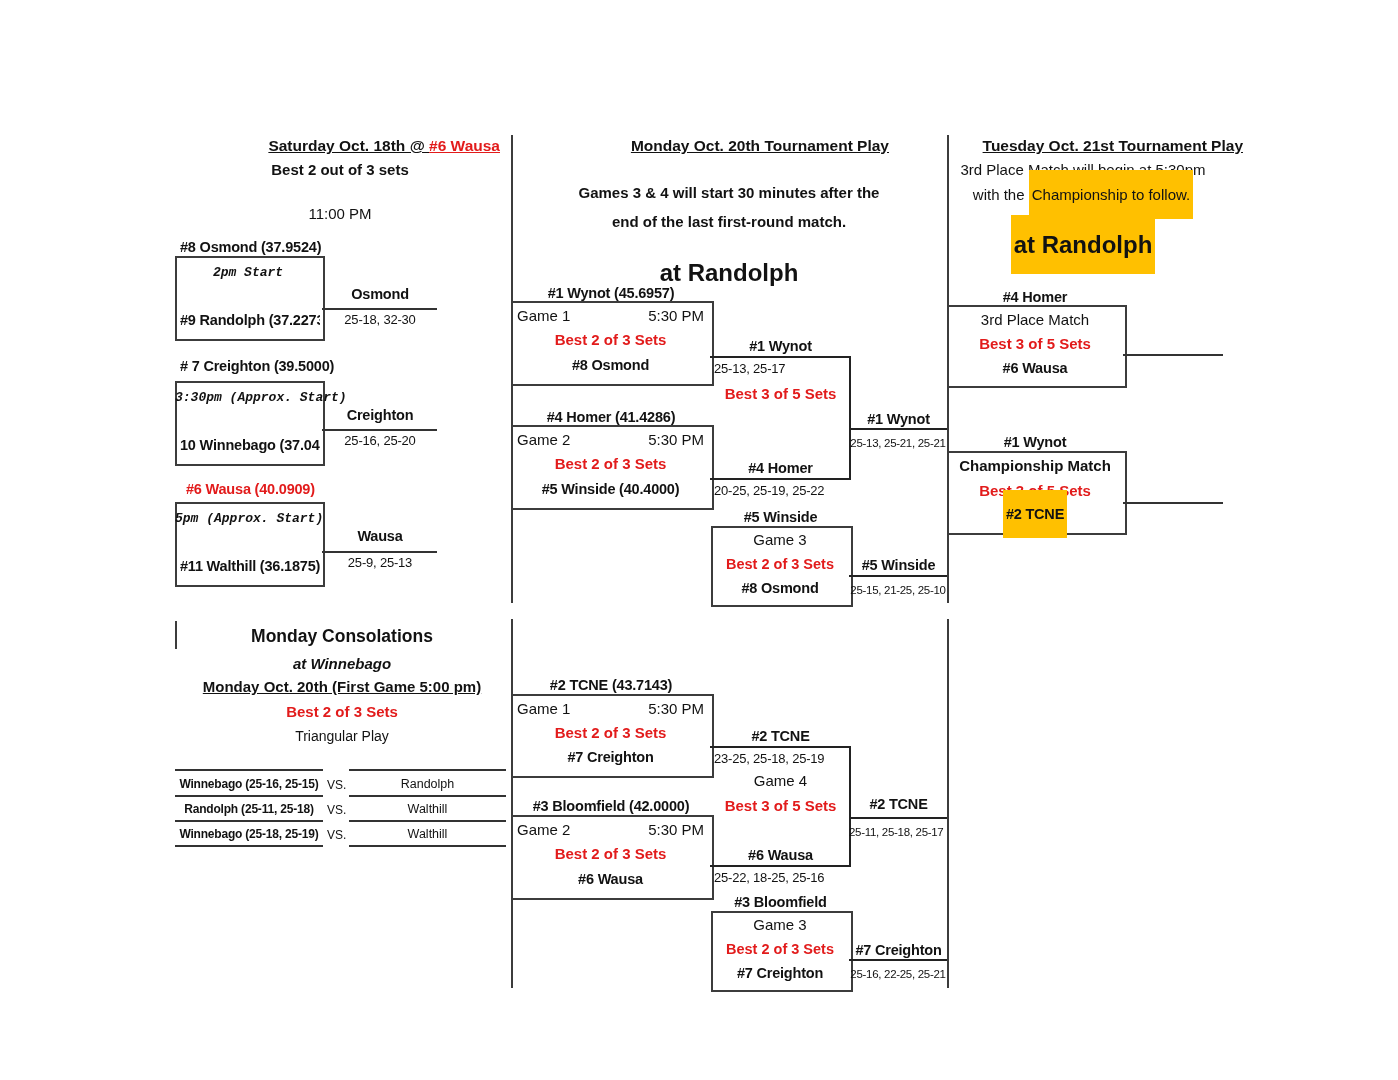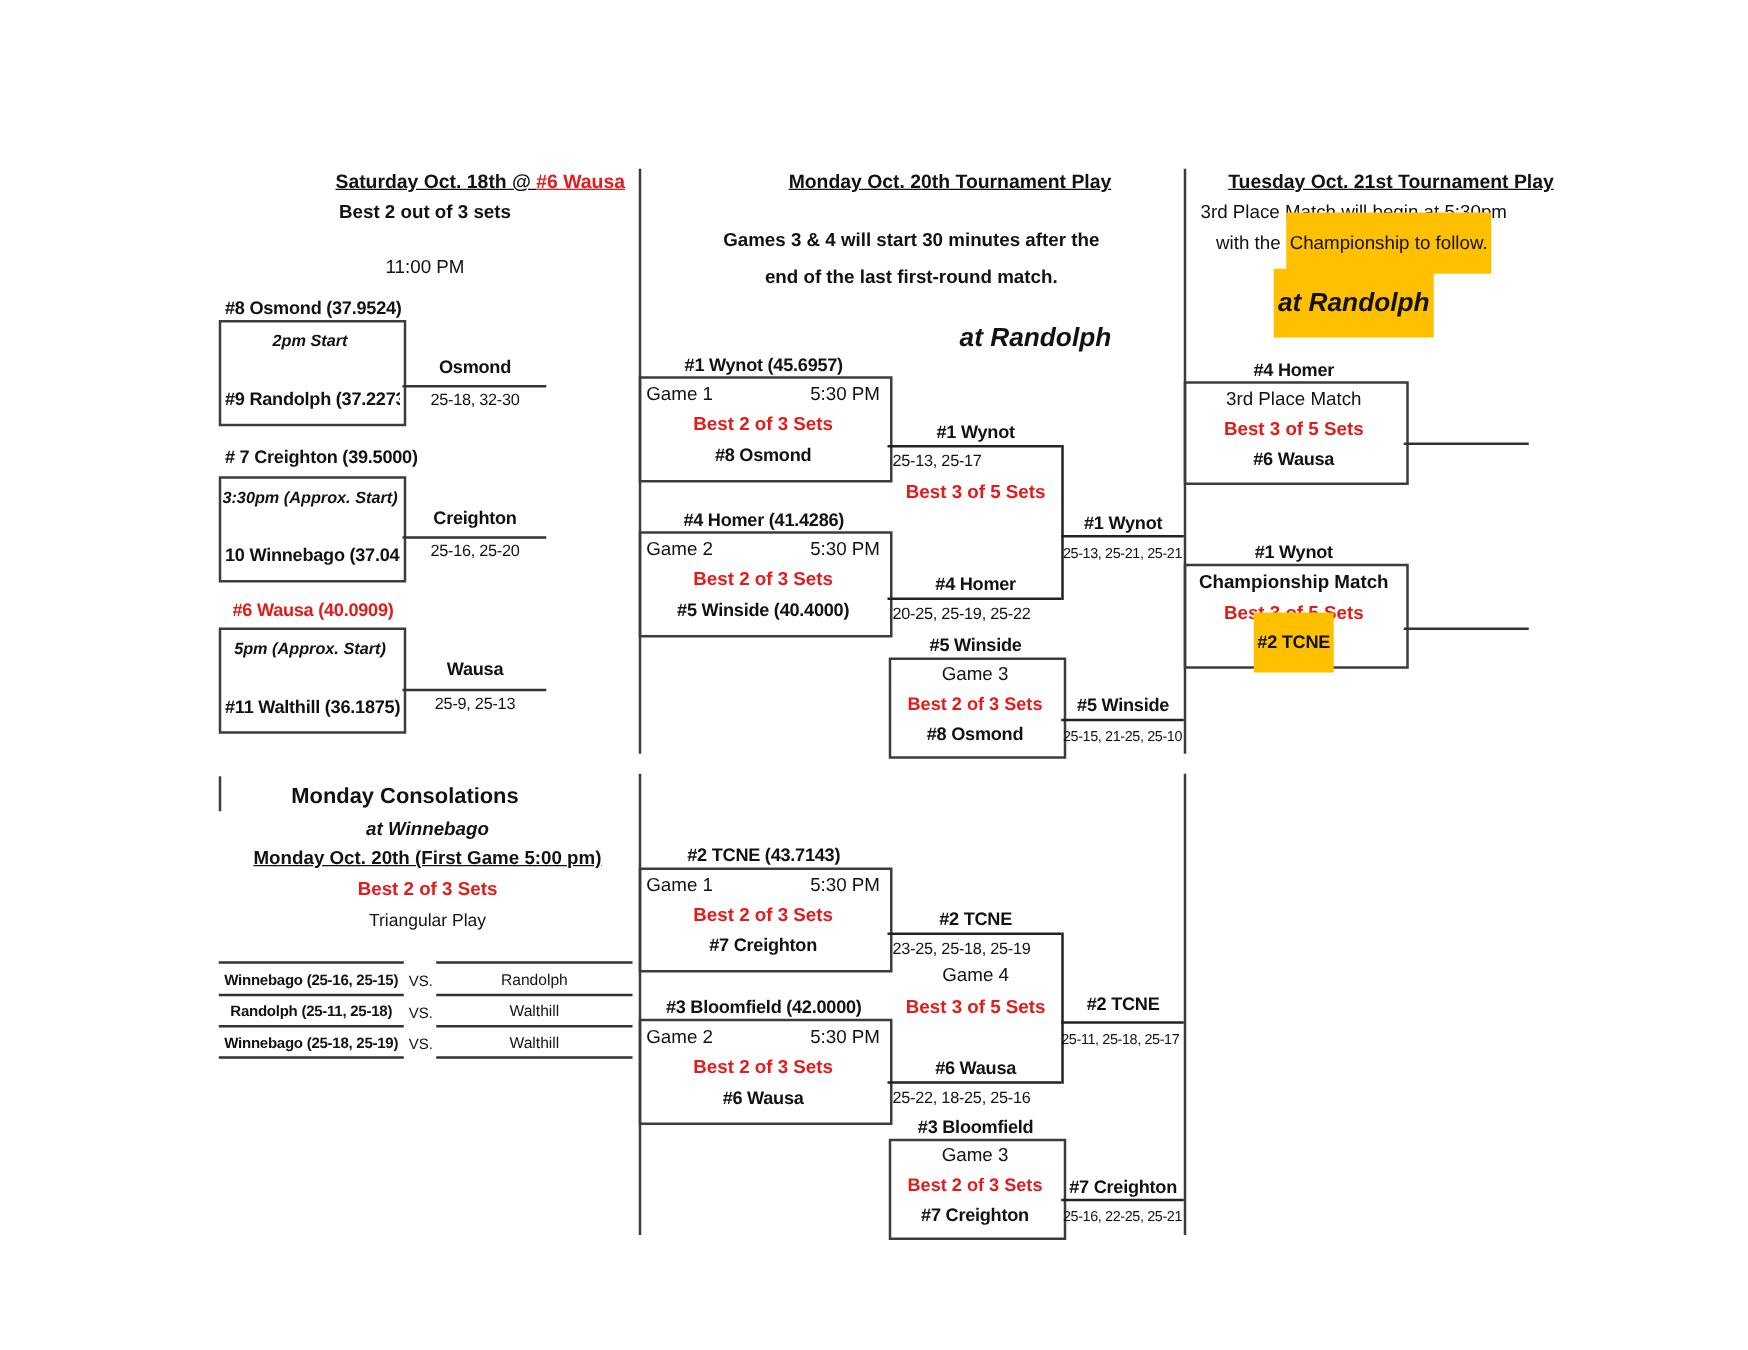--- a/index.html
+++ b/index.html
@@ -8,23 +8,23 @@
         --red:#e21b1b;--gold:#ffc000;}
   .t{position:absolute;white-space:nowrap;font-size:15px;line-height:1.25;}
   .ctr{text-align:center;}
   .rt{text-align:right;}
   .b{font-weight:bold;}
   .i{font-style:italic;}
   .u{text-decoration:underline;}
   .red{color:var(--red);}
   .hl{background:var(--gold);padding:16px 3px;}
   .h1{font-size:15.5px;font-weight:bold;text-align:right;}
-  .venue{font-size:21px;font-weight:bold;font-style:italic;text-align:right;}
+  .venue{font-size:24px;font-weight:bold;}
   .team{font-weight:bold;font-size:14.5px;letter-spacing:-0.2px;}
-  .note{font-weight:bold;font-style:italic;font-size:13px;}
+  .note{font-weight:bold;font-style:italic;font-size:13px;font-family:Liberation Mono, monospace;}
   .sc{font-size:13px;letter-spacing:-0.2px;}
   .sc2{font-size:11.5px;letter-spacing:-0.3px;}
   .clip{overflow:hidden;}
   .vline{position:absolute;width:2px;background:#3c3c3c;}
   .hline{position:absolute;height:2px;background:#222;}
   .hline2{position:absolute;height:1.6px;background:#333;}
   .box{position:absolute;border:2px solid #3c3c3c;}
   .con-l{font-weight:bold;font-size:12px;letter-spacing:-0.2px;}
   .con-r{font-size:12.5px;}
   .con-vs{font-size:12px;}
@@ -64,21 +64,21 @@
 
   <div class="t team red" style="left:186px;top:480px">#6 Wausa (40.0909)</div>
   <div class="box" style="left:175px;top:502px;width:146px;height:81px"></div>
   <div class="t ctr note" style="left:175px;top:511px;width:146px">5pm (Approx. Start)</div>
   <div class="t team clip" style="left:180px;top:557px;width:140px">#11 Walthill (36.1875)</div>
   <div class="t ctr team" style="left:323px;top:527px;width:114px">Wausa</div>
   <div class="hline2" style="left:322px;top:551px;width:115px"></div>
   <div class="t ctr sc" style="left:323px;top:555px;width:114px">25-9, 25-13</div>
 
   <div class="vline" style="left:175px;top:621px;height:28px"></div>
-  <div class="t ctr con-title" style="left:164px;top:626px;width:320px">Monday Consolations</div>
+  <div class="t ctr con-title" style="left:182px;top:626px;width:320px">Monday Consolations</div>
   <div class="t ctr b i" style="left:182px;top:655px;width:320px">at Winnebago</div>
   <div class="t ctr b u" style="left:182px;top:678px;width:320px">Monday Oct. 20th (First Game 5:00 pm)</div>
   <div class="t ctr b red" style="left:182px;top:703px;width:320px">Best 2 of 3 Sets</div>
   <div class="t ctr" style="left:182px;top:728px;width:320px;font-size:14px">Triangular Play</div>
 
   <div class="hline2" style="left:175px;top:769px;width:148px"></div>
   <div class="hline2" style="left:349px;top:769px;width:157px"></div>
 
   <div class="t ctr con-l" style="left:175px;top:777px;width:148px">Winnebago (25-16, 25-15)</div>
   <div class="t con-vs" style="left:327px;top:778px;width:26px">VS.</div>

